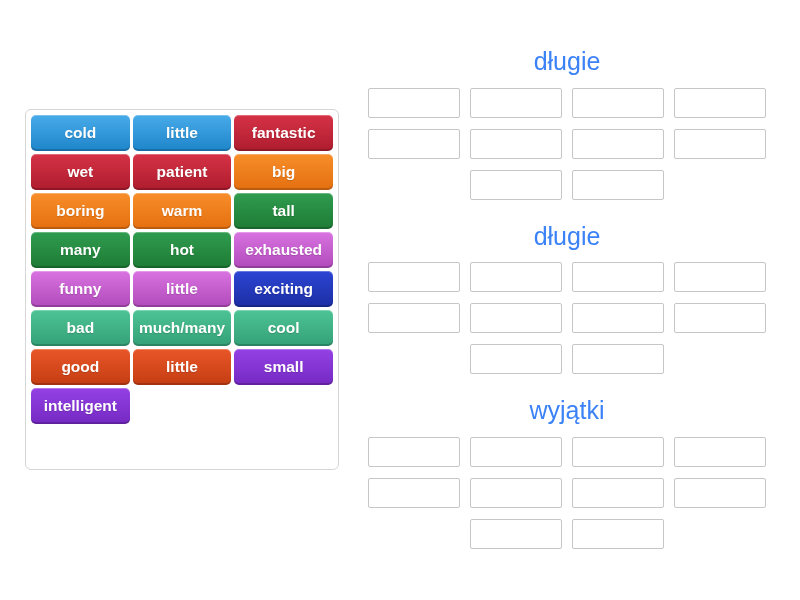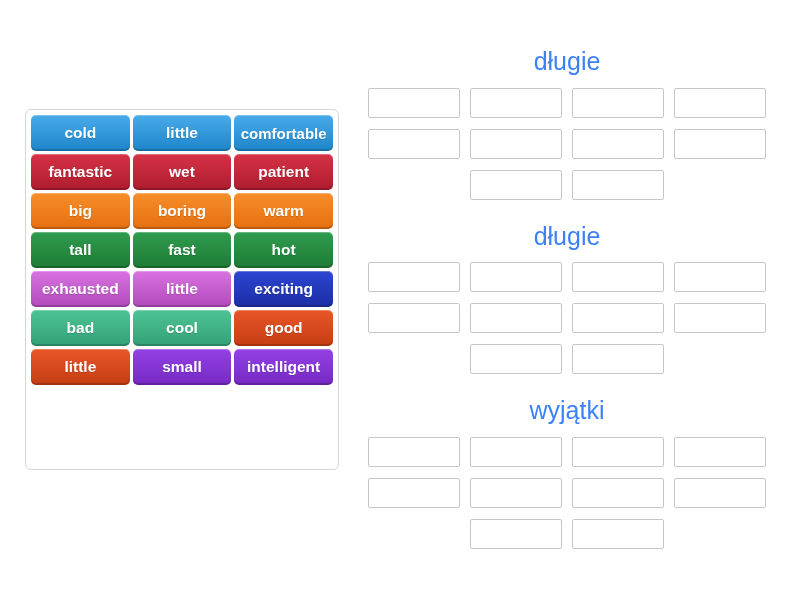--- a/index.html
+++ b/index.html
@@ -86,23 +86,20 @@
 
 <div class="page">
 
   <div class="word-bank" id="word-bank">
       <button class="tile" style="--c1: #48abe9; --c2: #1e85ca;">
         <span>cold</span>
       </button>
       <button class="tile" style="--c1: #48abe9; --c2: #1e85ca;">
         <span>little</span>
       </button>
-      <button class="tile" style="--c1: #48abe9; --c2: #1e85ca; font-size: 15px;">
-        <span>comfortable</span>
-      </button>
       <button class="tile" style="--c1: #d63246; --c2: #ae1c2e;">
         <span>fantastic</span>
       </button>
       <button class="tile" style="--c1: #d63246; --c2: #ae1c2e;">
         <span>wet</span>
       </button>
       <button class="tile" style="--c1: #d63246; --c2: #ae1c2e;">
         <span>patient</span>
       </button>
       <button class="tile" style="--c1: #f78e29; --c2: #e56f10;">
@@ -111,36 +108,42 @@
       <button class="tile" style="--c1: #f78e29; --c2: #e56f10;">
         <span>boring</span>
       </button>
       <button class="tile" style="--c1: #f78e29; --c2: #e56f10;">
         <span>warm</span>
       </button>
       <button class="tile" style="--c1: #2f9c4e; --c2: #1e7b35;">
         <span>tall</span>
       </button>
       <button class="tile" style="--c1: #2f9c4e; --c2: #1e7b35;">
-        <span>fast</span>
+        <span>many</span>
       </button>
       <button class="tile" style="--c1: #2f9c4e; --c2: #1e7b35;">
         <span>hot</span>
       </button>
       <button class="tile" style="--c1: #d973e1; --c2: #b14aba;">
         <span>exhausted</span>
       </button>
       <button class="tile" style="--c1: #d973e1; --c2: #b14aba;">
+        <span>funny</span>
+      </button>
+      <button class="tile" style="--c1: #d973e1; --c2: #b14aba;">
         <span>little</span>
       </button>
       <button class="tile" style="--c1: #2c45d3; --c2: #1c2ea4;">
         <span>exciting</span>
       </button>
       <button class="tile" style="--c1: #4dc495; --c2: #34a077;">
         <span>bad</span>
+      </button>
+      <button class="tile" style="--c1: #4dc495; --c2: #34a077;">
+        <span>much/many</span>
       </button>
       <button class="tile" style="--c1: #4dc495; --c2: #34a077;">
         <span>cool</span>
       </button>
       <button class="tile" style="--c1: #e85628; --c2: #c53d13;">
         <span>good</span>
       </button>
       <button class="tile" style="--c1: #e85628; --c2: #c53d13;">
         <span>little</span>
       </button>

